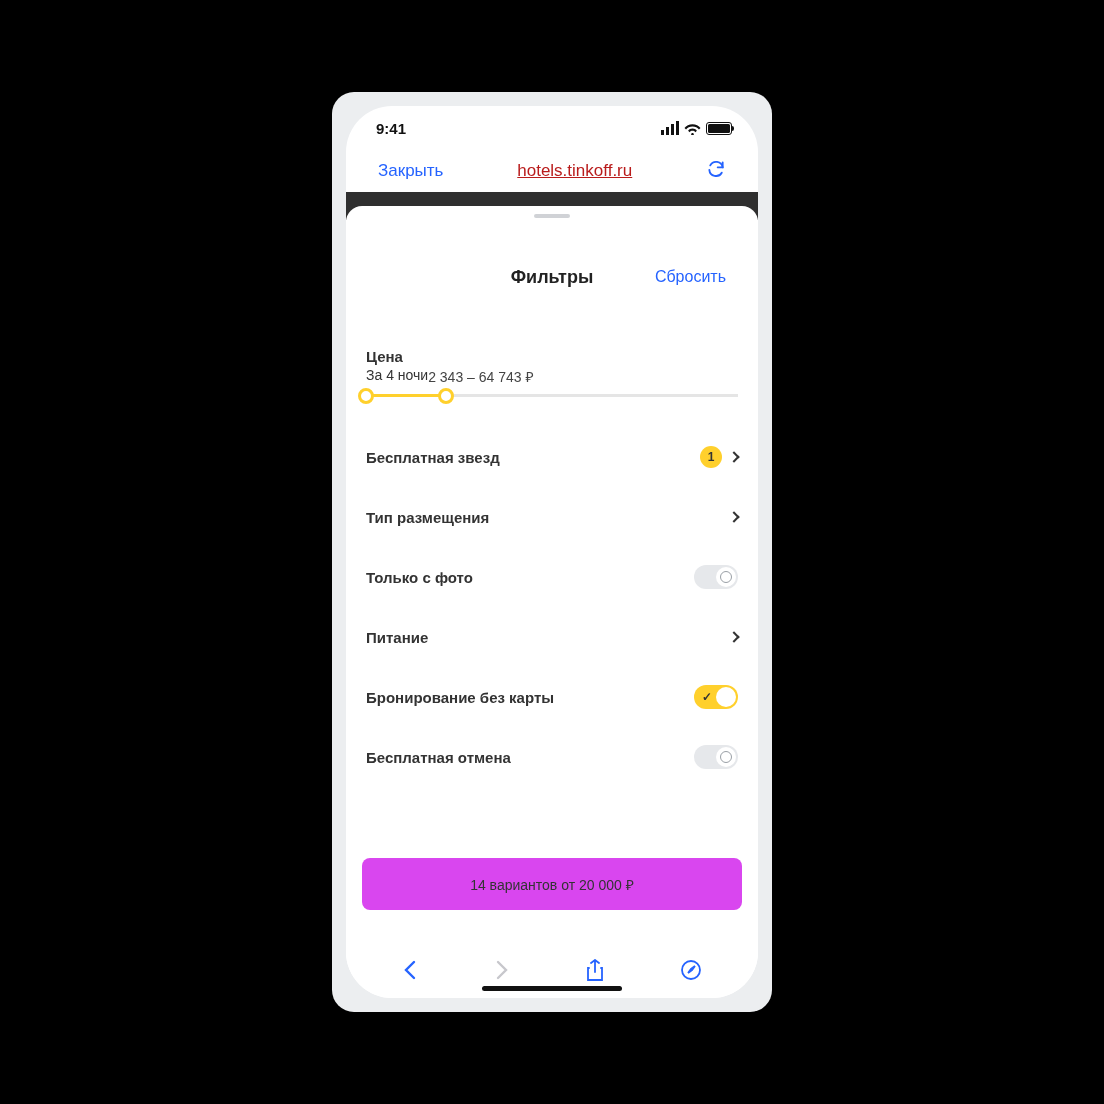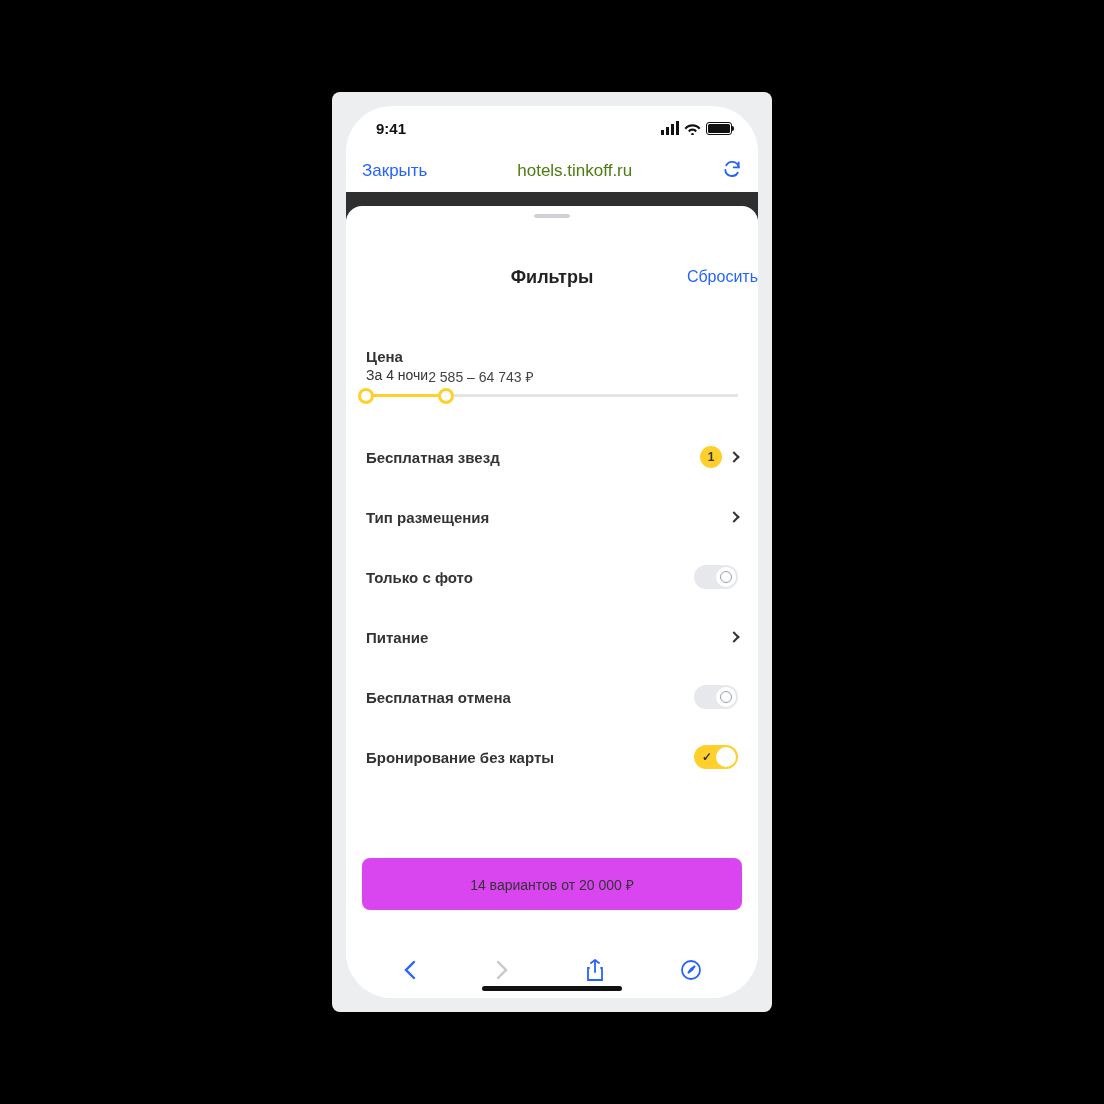--- a/index.html
+++ b/index.html
@@ -9,21 +9,21 @@
     height: 1104px;
     display: flex;
     align-items: center;
     justify-content: center;
     font-family: -apple-system, BlinkMacSystemFont, "Segoe UI", Helvetica, Arial, sans-serif;
   }
   .phone {
     width: 440px;
     height: 920px;
     background: #eceef0;
-    border-radius: 8px;
+    border-radius: 22px;
     padding: 14px;
     box-shadow: 0 0 0 1px rgba(0,0,0,0.05);
   }
   .screen {
     width: 100%;
     height: 100%;
     background: #fff;
     border-radius: 46px;
     overflow: hidden;
     display: flex;
@@ -50,25 +50,25 @@
   .batt { width:26px; height:13px; border:1.5px solid #111; border-radius:3px; position:relative; }
   .batt::after { content:""; position:absolute; right:-3px; top:3px; width:2px; height:5px; background:#111; border-radius:0 2px 2px 0; }
   .batt i { display:block; background:#111; margin:1px; height:calc(100% - 2px); width:calc(100% - 2px); border-radius:1.5px; }
 
   
   .browser-nav {
     height: 42px;
     display: flex;
     align-items: center;
     justify-content: space-between;
-    padding: 0 16px;
+    padding: 0 32px;
     font-size: 17px;
   }
   .browser-nav .close { color: #2563ff; }
-  .browser-nav .url { color:#4d7c0f; font-weight:400; }
+  .browser-nav .url { color:#b91c1c; font-weight:400;text-decoration:underline; }
   .browser-nav .reload { color:#2563ff; }
 
   
   .dark-strip { height: 28px; background: #2f2f2f; position:relative; }
 
   
   .sheet {
     flex: 1;
     background:#fff;
     margin-top:-14px;
@@ -76,21 +76,21 @@
     display:flex; flex-direction:column;
     position:relative;
     gap:36px;
   }
   .grabber { width:36px; height:4px; background:#d0d2d6; border-radius:2px; margin:8px auto 6px; }
   .sheet-header {
     display:flex; align-items:center; justify-content:center;
     position:relative; height:34px;
   }
   .sheet-title { font-size:18px; font-weight:700; color:#222; }
-  .sheet-reset { position:absolute; right:0; color:#2563ff; font-size:16px; }
+  .sheet-reset { position:absolute; right:32px; color:#2563ff; font-size:16px; }
 
   .content { padding: 18px 20px 0; flex:1; overflow:hidden; }
   .sec-title { font-size:15px; font-weight:700; color:#333; margin-bottom:2px; }
 
   .price-row { display:flex; justify-content:flex-start; font-size:14px; color:#333; margin-bottom:8px; }
   .price-row .range { color:#444; }
 
   .slider-track { height:3px; background:#e5e5e5; position:relative; margin-bottom:30px; }
   .slider-fill { position:absolute; height:100%; background:#ffd02c; left:0; width:80px; }
   .slider-thumb {
@@ -190,21 +190,21 @@
       <div class="grabber"></div>
       <div class="sheet-header">
         <span class="sheet-title">Фильтры</span>
         <span class="sheet-reset">Сбросить</span>
       </div>
 
       <div class="content">
         <div class="sec-title">Цена</div>
         <div class="price-row">
           <span>За 4 ночи</span>
-          <span class="range">2 585 – 64 743 ₽</span>
+          <span class="range">2 343 – 64 743 ₽</span>
         </div>
         <div class="slider-track">
           <div class="slider-fill"></div>
           <div class="slider-thumb" style="left:0"></div>
           <div class="slider-thumb" style="left:80px"></div>
         </div>
 
         <div class="row">
           <span class="row-label">Бесплатная звезд</span>
           <div class="row-right">
@@ -225,33 +225,33 @@
               <div class="knob"></div>
             </div>
         </div>
 
         <div class="row">
           <span class="row-label">Питание</span>
           <span class="chev"></span>
         </div>
 
         <div class="row">
-          <span class="row-label">Бесплатная отмена</span>
-          <div class="toggle off">
-              <div class="knob"></div>
-            </div>
-        </div>
-
-        <div class="row">
           <span class="row-label">Бронирование без карты</span>
           <div class="toggle on">
             <span class="knob-check">✓</span>
             <div class="knob"></div>
           </div>
         </div>
+
+        <div class="row">
+          <span class="row-label">Бесплатная отмена</span>
+          <div class="toggle off">
+              <div class="knob"></div>
+            </div>
+        </div>
       </div>
 
       <div class="results-btn">
         <span>14 вариантов от 20 000 ₽</span>
       </div>
 
       <div class="bottom-bar">
         <span class="bbicon">
           <svg width="16" height="20" viewBox="0 0 12 20" fill="none" stroke="currentColor" stroke-width="2.4" stroke-linecap="round">
               <path d="M10 2 2 10l8 8"></path>

